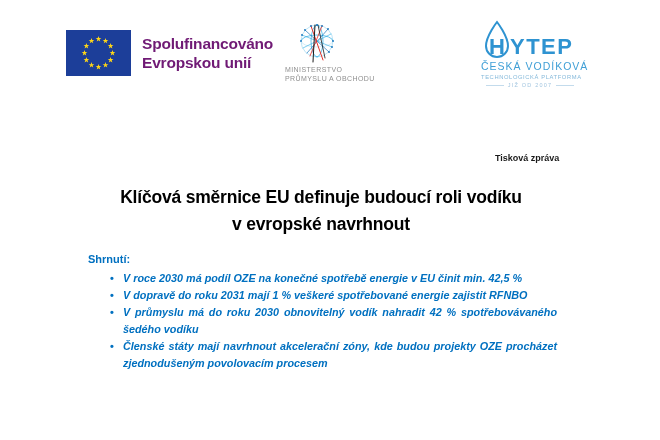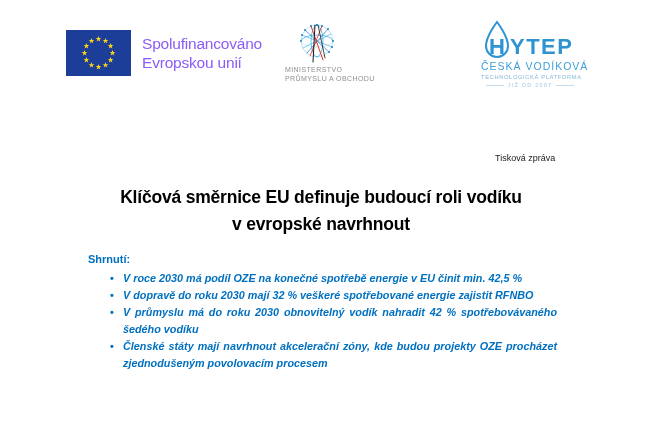--- a/index.html
+++ b/index.html
@@ -9,22 +9,22 @@
     font-family:"Liberation Sans", sans-serif;
     position:relative;
     overflow:hidden;
   }
 
   
   .eu-logo { position:absolute; left:66px; top:30px; display:flex; align-items:center; }
   .eu-flag { display:block; }
   .eu-text {
     margin-left:11px;
-    font-size:15.5px; font-weight:400; line-height:19px;
-    color:#8b5cf6; letter-spacing:-0.2px;
+    font-size:15.5px; font-weight:700; line-height:19px;
+    color:#701a75; letter-spacing:-0.2px;
   }
 
   .ministry-logo { position:absolute; left:285px; top:22px; width:104px; }
   .globe-wrap { margin-left:12px; width:40px; height:42px; }
   .ministry-text {
     margin-top:1px;
     font-size:7px; line-height:9px; letter-spacing:0.4px;
     color:#8f8f8f; font-weight:400;
   }
 
@@ -34,21 +34,21 @@
   .hytep-sub2 { margin-top:2px; font-size:5.8px; letter-spacing:0.6px; color:#85b9da; white-space:nowrap; }
   .hytep-tagline {
     margin-top:2px; display:flex; align-items:center; justify-content:center; gap:4px;
     font-size:5.5px; letter-spacing:1.2px; color:#a3c6e0; white-space:nowrap;
   }
   .tagline-line { height:1px; width:18px; background:#c3dbec; }
 
   
   .press-label {
     position:absolute; left:495px; top:153px;
-    font-size:9px; color:#1a1a1a;
+    font-size:9px; color:#1a1a1a;font-weight:bold;
   }
 
   .doc-title {
     position:absolute; left:28px; width:586px; top:184px;
     text-align:center; color:#000;
     font-size:17.5px; font-weight:700; line-height:27px; letter-spacing:-0.2px;
   }
 
   .summary { position:absolute; left:88px; top:253px; width:469px; }
   .summary-heading {
@@ -156,17 +156,17 @@
 
 <div class="doc-title">
   <div>Klíčová směrnice EU definuje budoucí roli vodíku</div>
   <div>v evropské navrhnout</div>
 </div>
 
 <div class="summary">
   <div class="summary-heading">Shrnutí:</div>
   <ul class="summary-list">
     <li>V roce 2030 má podíl OZE na konečné spotřebě energie v EU činit min. 42,5 %</li>
-    <li>V dopravě do roku 2030 mají 32 % veškeré spotřebované energie zajistit RFNBO</li>
+    <li>V dopravě do roku 2031 mají 1 % veškeré spotřebované energie zajistit RFNBO</li>
     <li>V průmyslu má do roku 2030 obnovitelný vodík nahradit 42 % spotřebovávaného šedého vodíku</li>
     <li>Členské státy mají navrhnout akcelerační zóny, kde budou projekty OZE procházet zjednodušeným povolovacím procesem</li>
   </ul>
 </div>
 
 </body></html>

